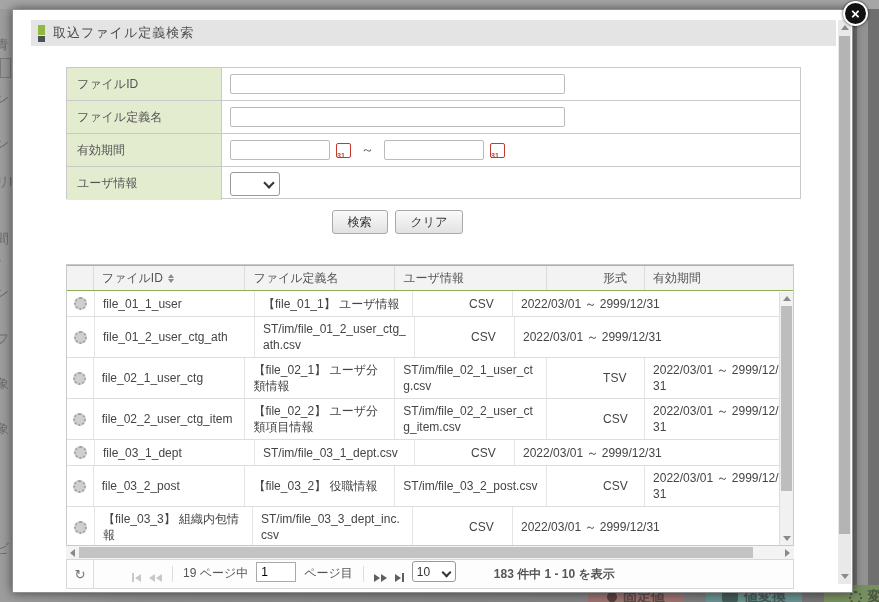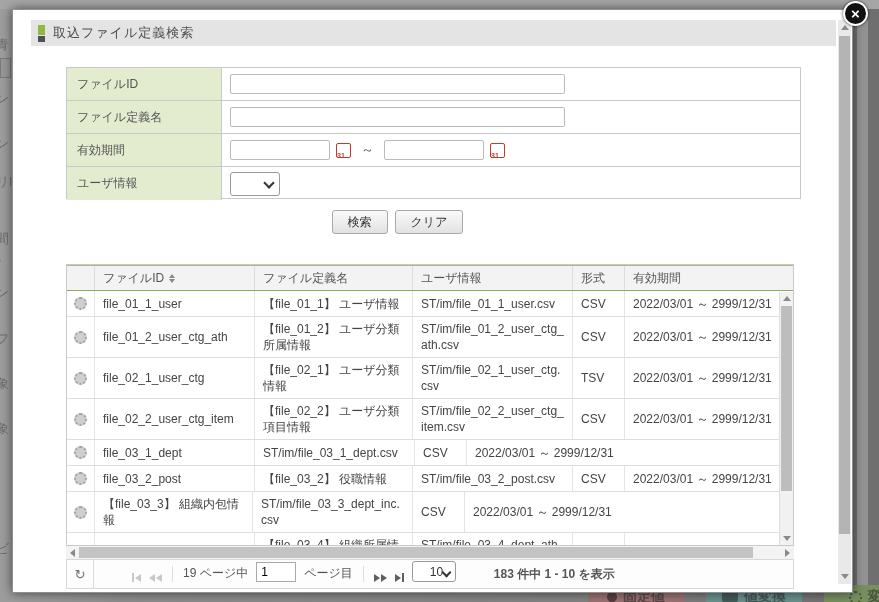--- a/index.html
+++ b/index.html
@@ -69,21 +69,21 @@
   .tbl{position:absolute;left:53px;top:254px;width:728px;height:282px;border:1px solid #c9c9c9;box-sizing:border-box;overflow:hidden;background:#fff;}
   .thead{display:flex;height:26px;background:#f3f3f3;border-top:1px solid #a9bd7c;border-bottom:1px solid #8fac56;box-sizing:border-box;}
   .th{display:flex;align-items:center;padding:0 8px;font-size:12px;color:#555;border-right:1px solid #dcdcdc;box-sizing:border-box;gap:5px;}
   .trow{display:flex;border-bottom:1px solid #ddd;background:#fff;min-height:25px;}
   .td{padding:4px 8px;font-size:12px;color:#444;border-right:1px solid #e4e4e4;box-sizing:border-box;
     display:flex;align-items:center;line-height:16px;word-break:break-all;}
   .c0{width:28px;justify-content:center;padding:4px 2px;}
   .c1{width:160px;}
   .c2{width:158px;}
   .c3{width:160px;}
-  .c4{width:52px;}
+  .c4{width:52px;margin-left:48px;}
   .c5{width:156px;border-right:none !important;}
   .gear{width:9px;height:9px;border-radius:50%;background:#cfcfcf;border:2px dotted #a2a2a2;box-sizing:content-box;cursor:pointer;}
   .sort{display:flex;flex-direction:column;gap:1px;cursor:pointer;}
   .sort .u{width:0;height:0;border-left:3px solid transparent;border-right:3px solid transparent;border-bottom:4px solid #8a8a8a;}
   .sort .d{width:0;height:0;border-left:3px solid transparent;border-right:3px solid transparent;border-top:4px solid #8a8a8a;}
   .tvsb{position:absolute;right:0;top:27px;bottom:0;width:14px;background:#f1f1f1;border-left:1px solid #ddd;box-sizing:border-box;}
   .tvsb .arr{position:absolute;left:0;width:13px;height:13px;display:flex;align-items:center;justify-content:center;}
   .tvsb .thumb{position:absolute;left:1px;top:14px;width:11px;height:185px;background:#bdbdbd;}
 
   
@@ -100,21 +100,21 @@
   .pg-group{display:flex;align-items:flex-end;gap:8px;padding:0 10px;height:60%;}
   .pg-sep{width:1px;height:60%;background:#ddd;}
   .nav-ico{display:flex;align-items:center;gap:1px;cursor:pointer;}
   .nav-ico .bar{width:2px;height:9px;background:currentColor;}
   .nav-ico .tl{width:0;height:0;border-top:4px solid transparent;border-bottom:4px solid transparent;border-right:6px solid currentColor;}
   .nav-ico .tr{width:0;height:0;border-top:4px solid transparent;border-bottom:4px solid transparent;border-left:6px solid currentColor;}
   .nav-disabled{color:#c8c8c8;}
   .nav-enabled{color:#5f5f5f;}
   .pg-input{width:40px;height:20px;border:1px solid #aaa;box-sizing:border-box;font-size:12px;text-align:left;padding:0 4px;}
   .size-select{width:44px;height:21px;border:1px solid #999;border-radius:3px;background:#fff;position:relative;
-    font-size:12px;color:#333;display:flex;align-items:center;padding-left:17px;box-sizing:border-box;cursor:pointer;}
+    font-size:12px;color:#333;display:flex;align-items:center;padding-left:4px;box-sizing:border-box;cursor:pointer;}
   .size-select .chev{right:5px;top:7px;width:5px;height:5px;}
   .pg-summary{margin-left:28px;font-weight:bold;}
 </style>
 </head>
 <body>
 
 <div class="stage">
 
   <div class="top-strip"></div>
   <div class="bg-vstrip"></div>
@@ -210,31 +210,29 @@
         <div class="th c4">形式</div>
         <div class="th c5">有効期間</div>
       </div>
       <div id="tbody">
   <div class="trow">
     <div class="td c0">
               <span class="gear"></span>
             </div>
     <div class="td c1">file_01_1_user</div>
     <div class="td c2">【file_01_1】 ユーザ情報</div>
-    <div class="td c3">ST/im/file_01_1_user.csv</div>
     <div class="td c4">CSV</div>
     <div class="td c5">2022/03/01 ～ 2999/12/31</div>
   </div>
 
   <div class="trow">
     <div class="td c0">
               <span class="gear"></span>
             </div>
     <div class="td c1">file_01_2_user_ctg_ath</div>
-    <div class="td c2">【file_01_2】 ユーザ分類所属情報</div>
     <div class="td c3">ST/im/file_01_2_user_ctg_ath.csv</div>
     <div class="td c4">CSV</div>
     <div class="td c5">2022/03/01 ～ 2999/12/31</div>
   </div>
 
   <div class="trow">
     <div class="td c0">
               <span class="gear"></span>
             </div>
     <div class="td c1">file_02_1_user_ctg</div>

